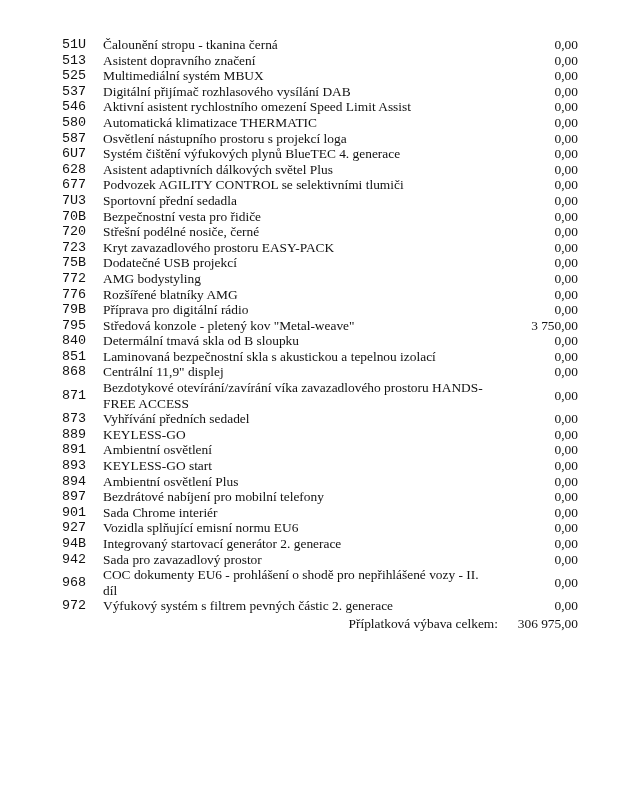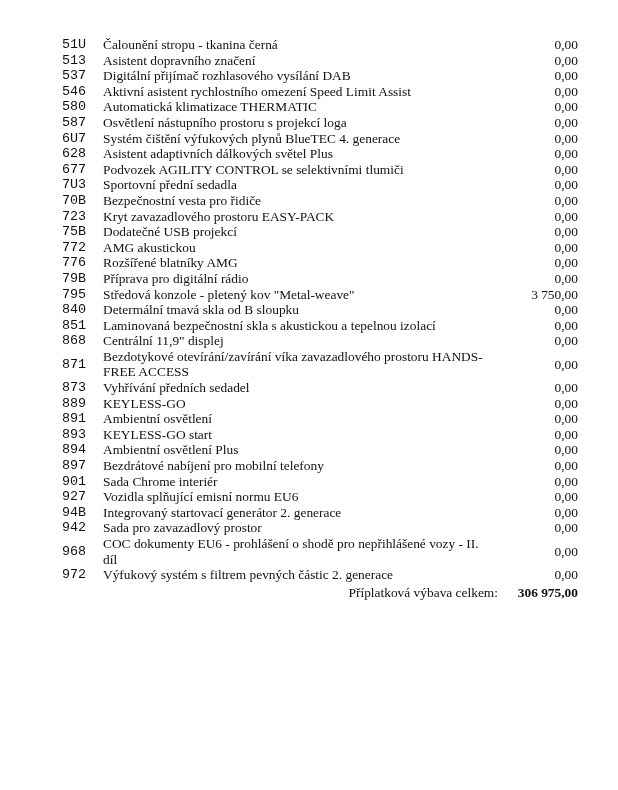--- a/index.html
+++ b/index.html
@@ -10,21 +10,21 @@
   col.c-code { width: 41px; }
   col.c-desc { width: 395px; }
   col.c-val { width: 80px; }
   td { padding: 0; line-height: 15.6px; vertical-align: middle; }
   td.code { text-align: left; font-family: Liberation Mono, monospace; }
   td.desc { text-align: left; padding-right: 6px; }
   td.val { text-align: right; }
   tr.last td { border-bottom: 1.3px solid #111; }
   .total { position: absolute; right: 0; width: 516px; height: 18px; line-height: 18px; }
   .total-label { position: absolute; right: 80px; top: 0; white-space: nowrap; }
-  .total-value { position: absolute; right: 0; top: 0; font-weight: bold; white-space: nowrap; }
+  .total-value { position: absolute; right: 0; top: 0; font-weight: normal; white-space: nowrap; }
 </style>
 </head>
 <body>
 
 <div class="doc">
   <table>
     <colgroup>
         <col class="c-code">
         <col class="c-desc">
         <col class="c-val">
@@ -34,20 +34,25 @@
           <td class="code">51U</td>
           <td class="desc">Čalounění stropu - tkanina černá</td>
           <td class="val">0,00</td>
         </tr>
         <tr>
           <td class="code">513</td>
           <td class="desc">Asistent dopravního značení</td>
           <td class="val">0,00</td>
         </tr>
         <tr>
+          <td class="code">525</td>
+          <td class="desc">Multimediální systém MBUX</td>
+          <td class="val">0,00</td>
+        </tr>
+        <tr>
           <td class="code">537</td>
           <td class="desc">Digitální přijímač rozhlasového vysílání DAB</td>
           <td class="val">0,00</td>
         </tr>
         <tr>
           <td class="code">546</td>
           <td class="desc">Aktivní asistent rychlostního omezení Speed Limit Assist</td>
           <td class="val">0,00</td>
         </tr>
         <tr>
@@ -79,32 +84,37 @@
           <td class="code">7U3</td>
           <td class="desc">Sportovní přední sedadla</td>
           <td class="val">0,00</td>
         </tr>
         <tr>
           <td class="code">70B</td>
           <td class="desc">Bezpečnostní vesta pro řidiče</td>
           <td class="val">0,00</td>
         </tr>
         <tr>
+          <td class="code">720</td>
+          <td class="desc">Střešní podélné nosiče, černé</td>
+          <td class="val">0,00</td>
+        </tr>
+        <tr>
           <td class="code">723</td>
           <td class="desc">Kryt zavazadlového prostoru EASY-PACK</td>
           <td class="val">0,00</td>
         </tr>
         <tr>
           <td class="code">75B</td>
           <td class="desc">Dodatečné USB projekcí</td>
           <td class="val">0,00</td>
         </tr>
         <tr>
           <td class="code">772</td>
-          <td class="desc">AMG akustickou</td>
+          <td class="desc">AMG bodystyling</td>
           <td class="val">0,00</td>
         </tr>
         <tr>
           <td class="code">776</td>
           <td class="desc">Rozšířené blatníky AMG</td>
           <td class="val">0,00</td>
         </tr>
         <tr>
           <td class="code">79B</td>
           <td class="desc">Příprava pro digitální rádio</td>

